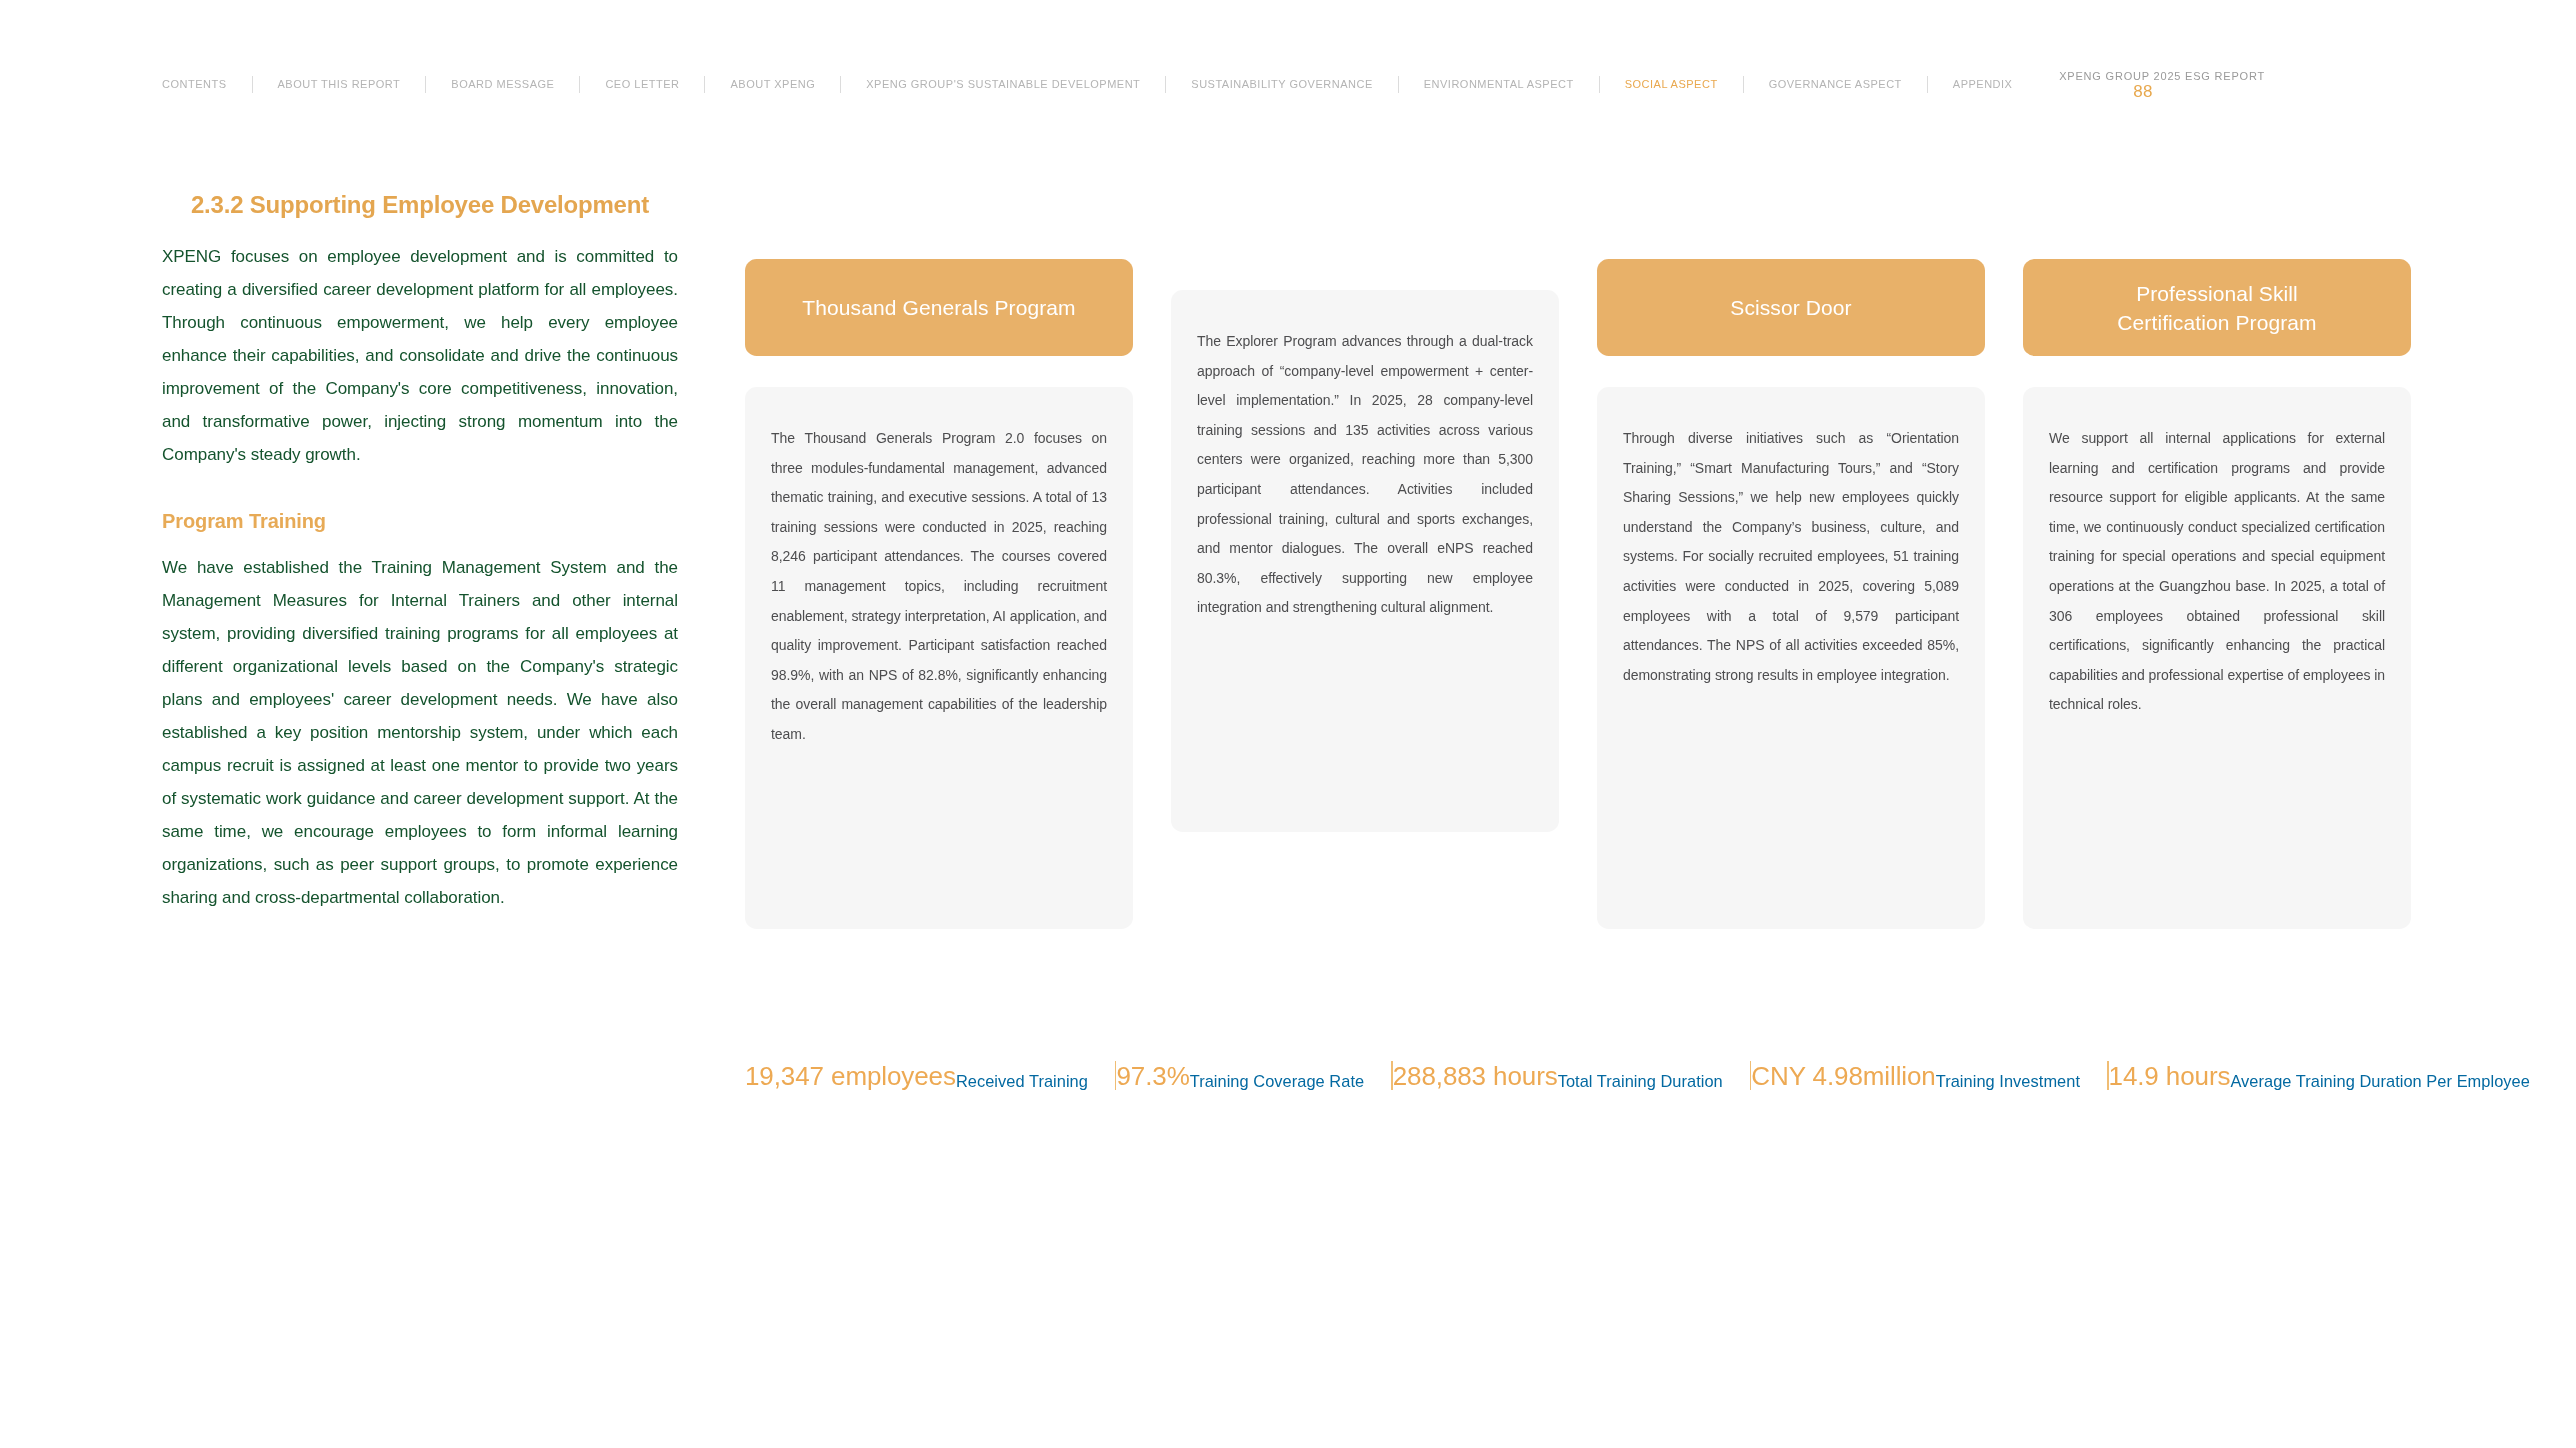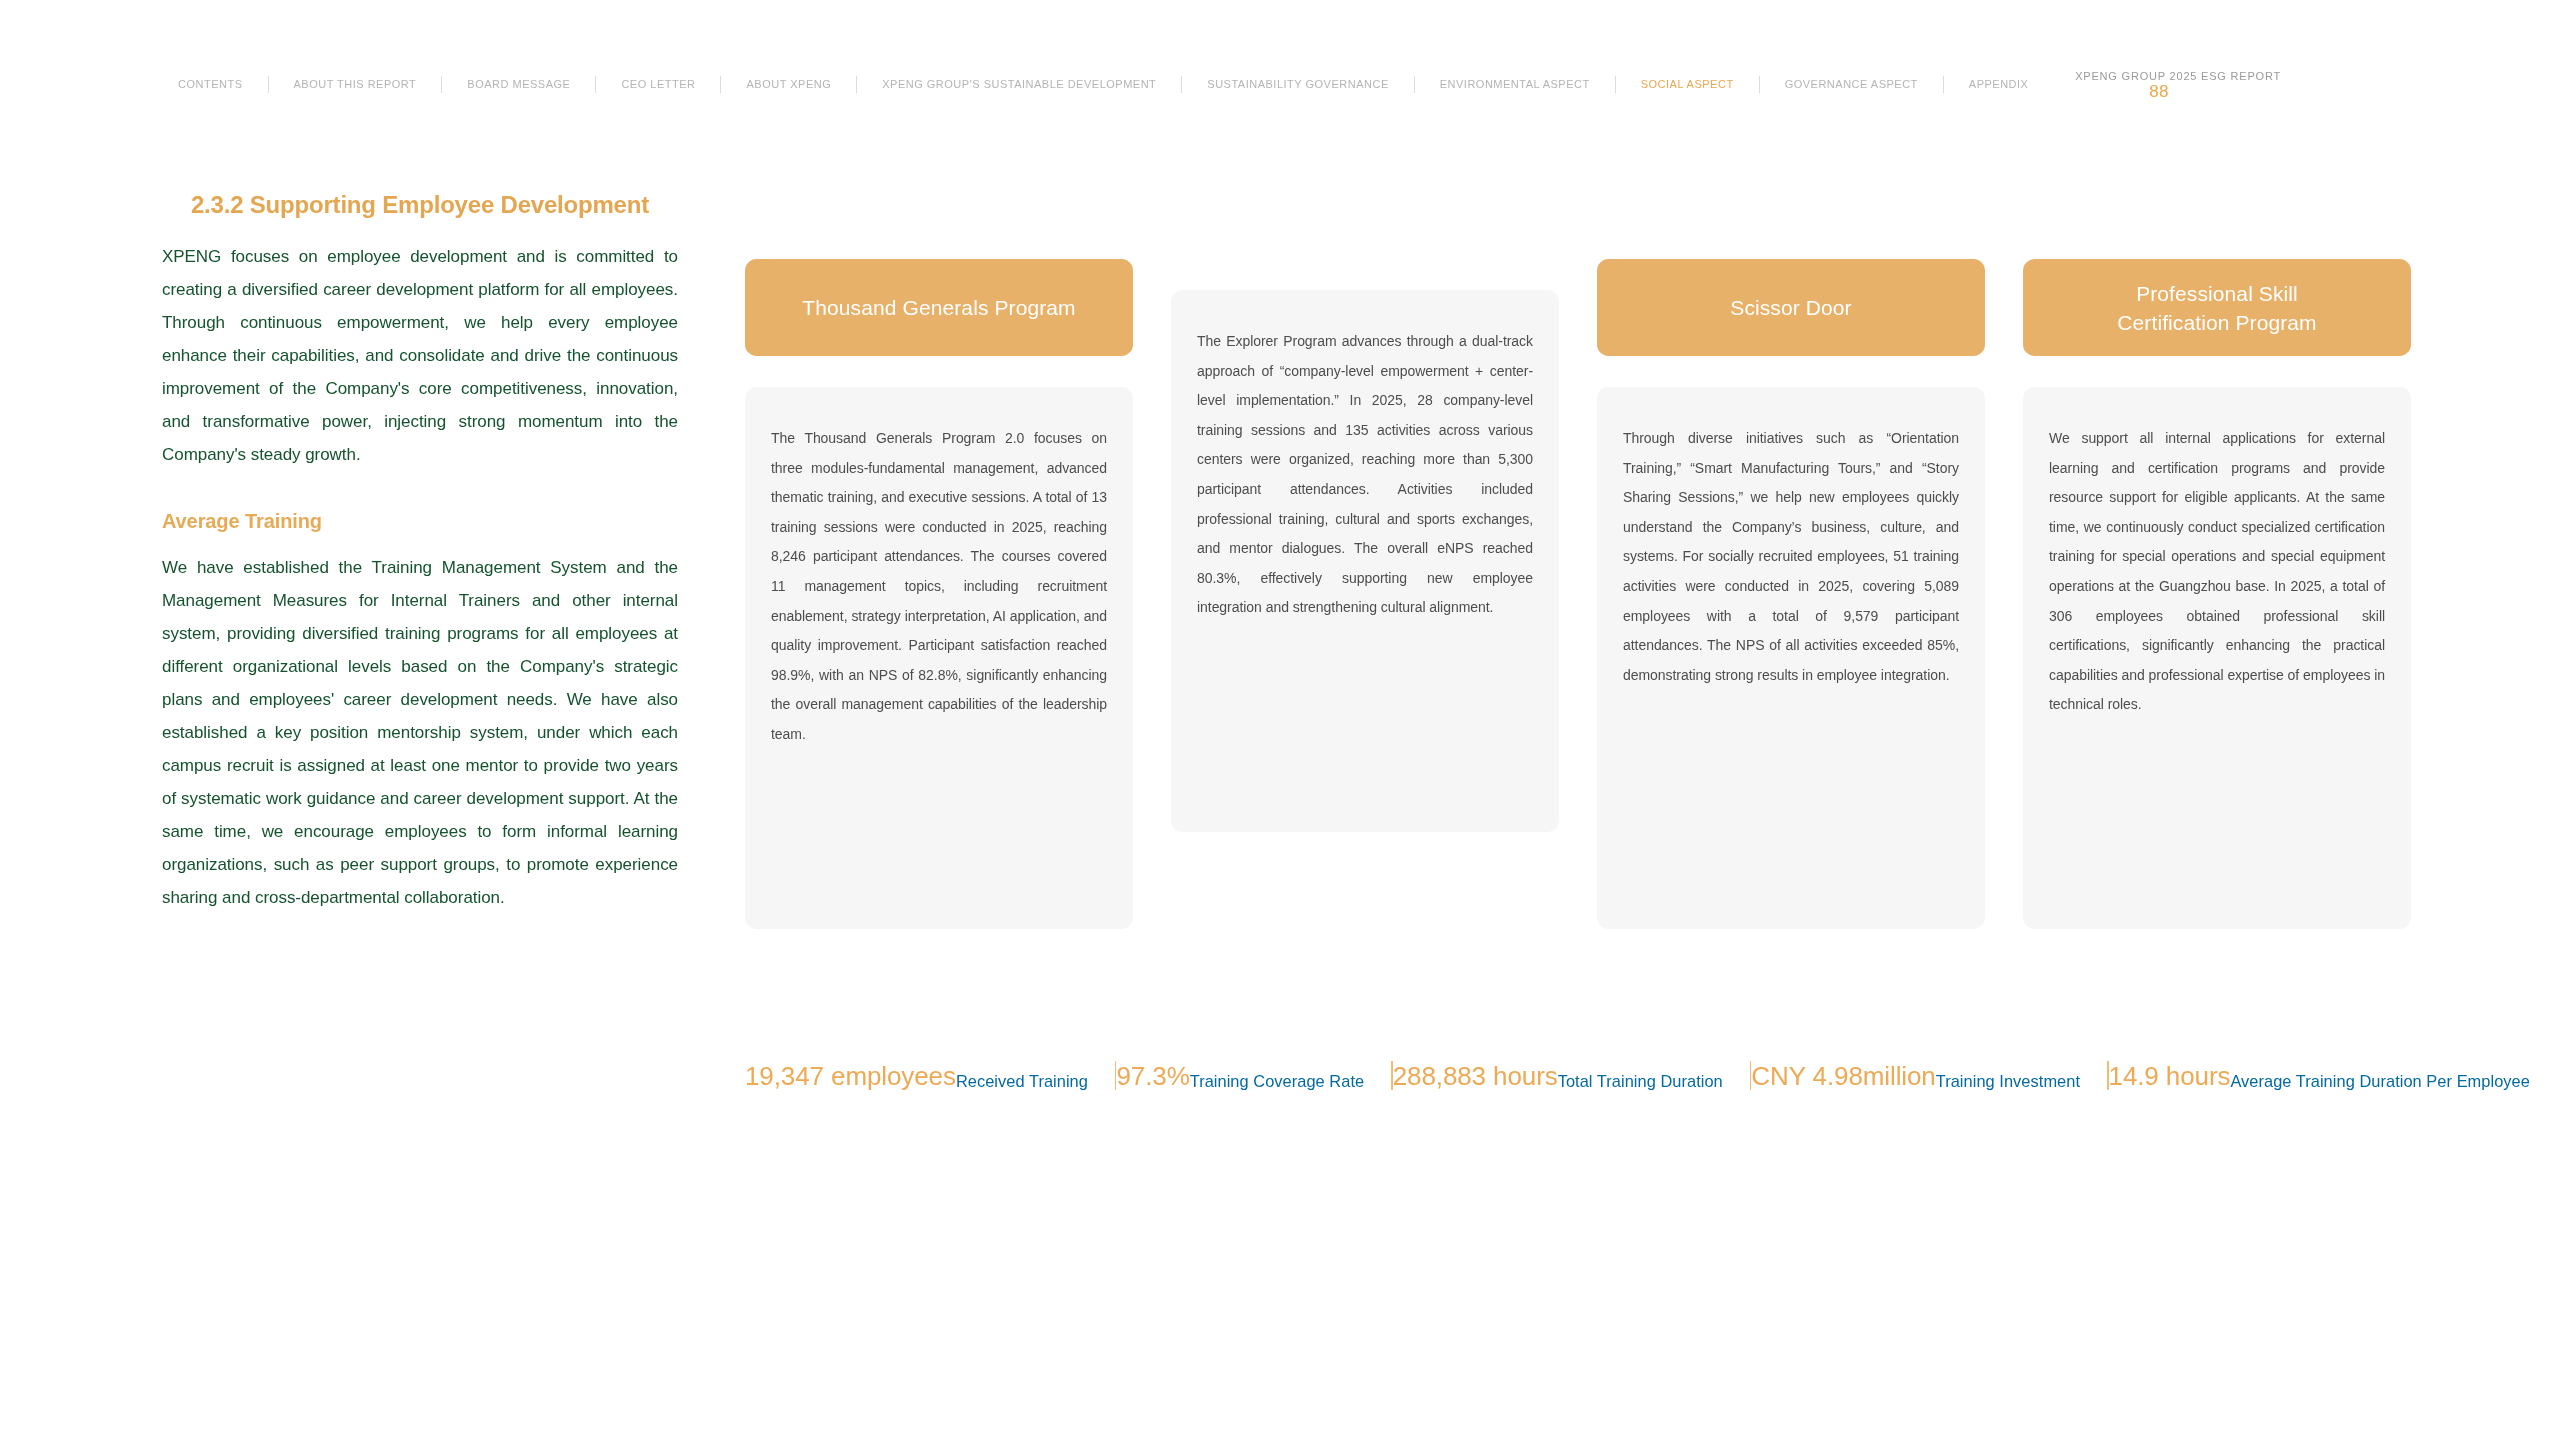--- a/index.html
+++ b/index.html
@@ -16,21 +16,21 @@
     position: relative;
     width: 2576px;
     height: 1449px;
     background: #ffffff;
   }
 
   
   .topbar {
     position: absolute;
     top: 70px;
-    left: 16px;
+    left: 0;
     width: 2265px;
     height: 29px;
     display: flex;
     align-items: center;
   }
 
   .nav {
     display: flex;
     align-items: center;
     margin-left: 162px;
@@ -267,21 +267,21 @@
         <path d="M14 9.4 L22 9.4 L22 12.6 L14 12.6 Z" fill="#9a9a9a"></path>
       </svg>
       <span class="report-label">XPENG GROUP 2025 ESG REPORT</span>
       <span class="page-num">88</span>
     </div>
   </div>
 
   <div class="left-col">
     <h1 class="section-title">2.3.2 Supporting Employee Development</h1>
     <p class="body-par">XPENG focuses on employee development and is committed to creating a diversified career development platform for all employees. Through continuous empowerment, we help every employee enhance their capabilities, and consolidate and drive the continuous improvement of the Company's core competitiveness, innovation, and transformative power, injecting strong momentum into the Company's steady growth.</p>
-    <h2 class="sub-title">Average Training</h2>
+    <h2 class="sub-title">Program Training</h2>
     <p class="body-par">We have established the Training Management System and the Management Measures for Internal Trainers and other internal system, providing diversified training programs for all employees at different organizational levels based on the Company's strategic plans and employees' career development needs. We have also established a key position mentorship system, under which each campus recruit is assigned at least one mentor to provide two years of systematic work guidance and career development support. At the same time, we encourage employees to form informal learning organizations, such as peer support groups, to promote experience sharing and cross-departmental collaboration.</p>
   </div>
 
   <div class="cards" id="cards-container">
       <div class="card">
         <div class="card-head">
           <div class="card-head-text">Thousand Generals Program</div>
         </div>
         <div class="card-body">
           <p class="card-body-text">The Thousand Generals Program 2.0 focuses on three modules-fundamental management, advanced thematic training, and executive sessions. A total of 13 training sessions were conducted in 2025, reaching 8,246 participant attendances. The courses covered 11 management topics, including recruitment enablement, strategy interpretation, AI application, and quality improvement. Participant satisfaction reached 98.9%, with an NPS of 82.8%, significantly enhancing the overall management capabilities of the leadership team.</p>

